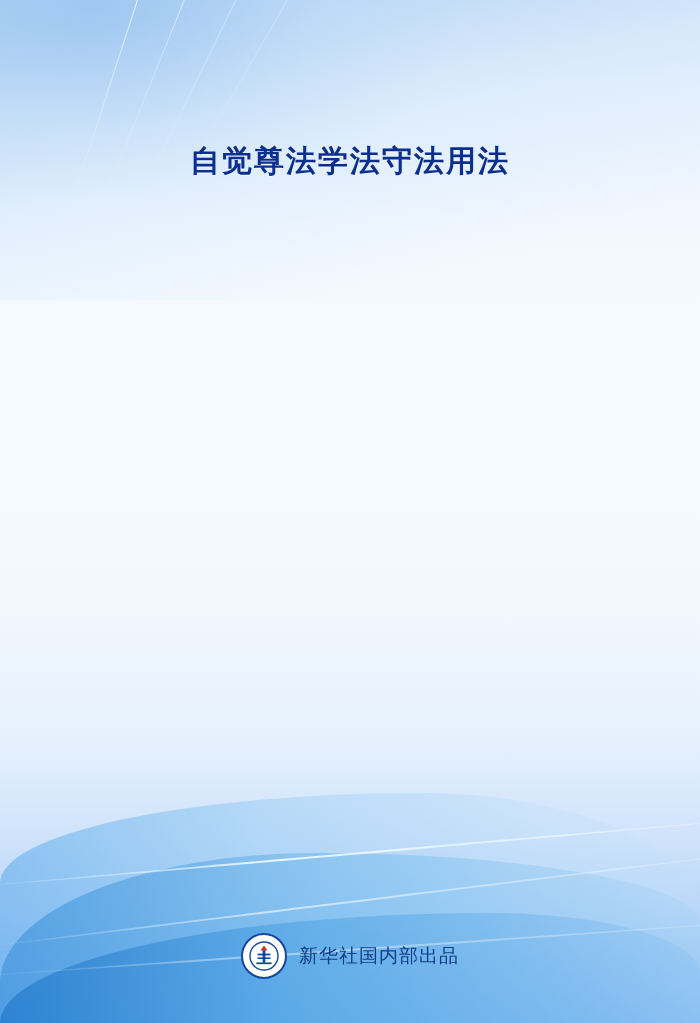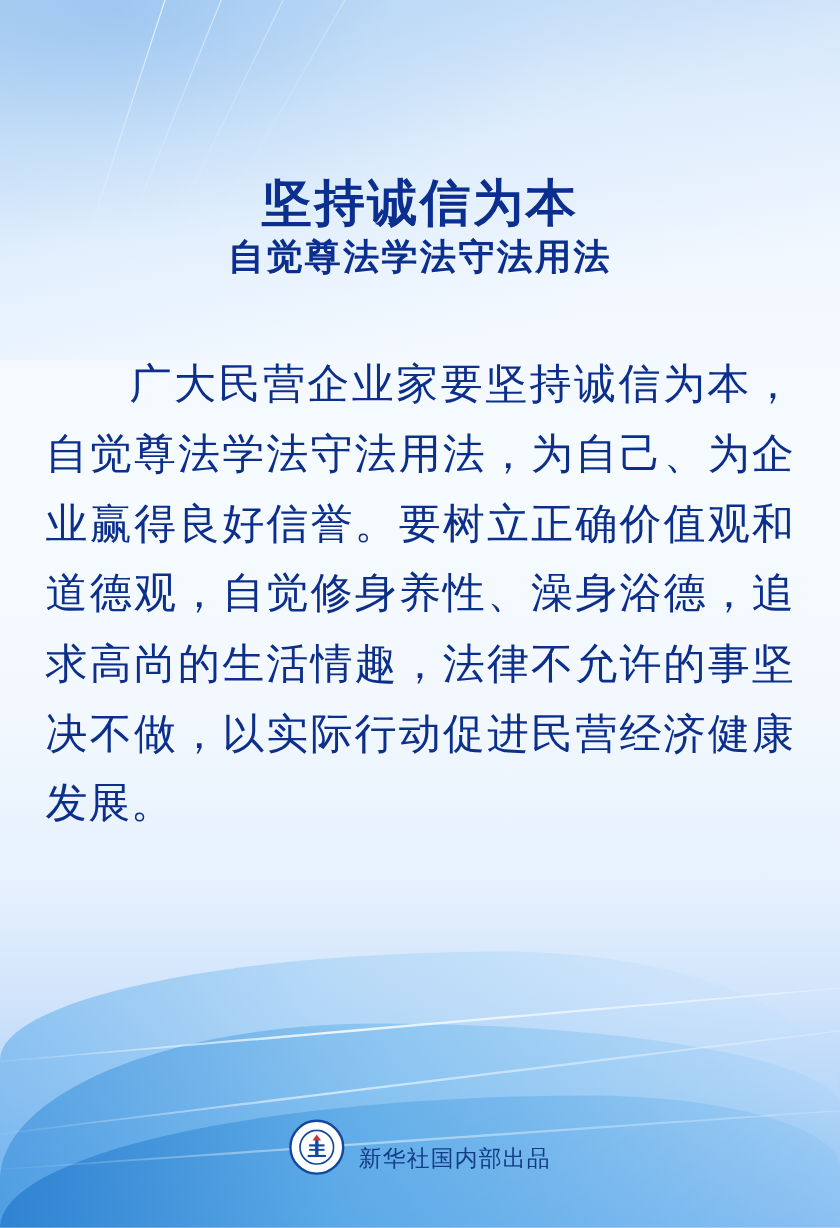--- a/index.html
+++ b/index.html
@@ -138,21 +138,21 @@
     text-align: justify;
     text-justify: inter-ideograph;
     text-indent: 2em;
     letter-spacing: 0.5px;
   }
 
   .footer {
     margin-top: auto;
     margin-bottom: 44px;
     display: flex;
-    align-items: flex-end;
+    align-items: center;
     justify-content: center;
     gap: 12px;
   }
   .footer-logo {
     width: 42px;
     height: 42px;
     border-radius: 50%;
     background: #ffffff;
     border: 2px solid #13489c;
     display: flex;
@@ -192,25 +192,23 @@
   <div class="bottom-wave bw1"></div>
   <div class="bottom-wave bw2"></div>
   <div class="bottom-wave bw3"></div>
   <div class="bw-line" style="bottom:168px; transform: rotate(-5deg);"></div>
   <div class="bw-line" style="bottom:120px; transform: rotate(-7deg); opacity:.7;"></div>
   <div class="bw-line" style="bottom:72px; transform: rotate(-4deg); opacity:.55;"></div>
 
   <div class="content">
 
     <div class="title-block">
-      <span class="title-line l1">坚持诚信为本</span>
       <span class="title-line l2">自觉尊法学法守法用法</span>
     </div>
 
-    <div class="body-text">广大民营企业家要坚持诚信为本，自觉尊法学法守法用法，为自己、为企业赢得良好信誉。要树立正确价值观和道德观，自觉修身养性、澡身浴德，追求高尚的生活情趣，法律不允许的事坚决不做，以实际行动促进民营经济健康发展。</div>
 
     <div class="footer">
       <div class="footer-logo">
         <svg width="30" height="30" viewBox="0 0 30 30" aria-hidden="true">
           <circle cx="15" cy="15" r="14" fill="#ffffff" stroke="#13489c" stroke-width="1.4"></circle>
           <path d="M15 4.5 L18.6 9.5 L11.4 9.5 Z" fill="#c0392b"></path>
           <rect x="13.6" y="9.2" width="2.8" height="12.5" fill="#13489c"></rect>
           <rect x="8.6" y="12.6" width="12.8" height="1.8" fill="#13489c"></rect>
           <rect x="8.6" y="16.4" width="12.8" height="1.6" fill="#13489c"></rect>
           <rect x="7.4" y="21.4" width="15.2" height="1.8" fill="#13489c"></rect>

